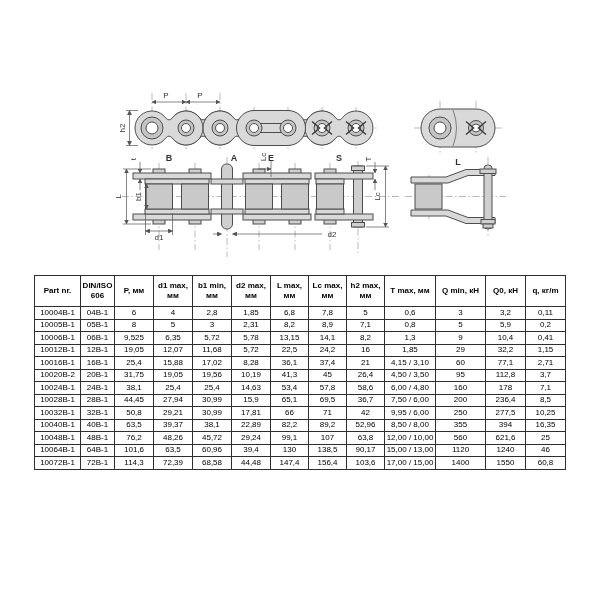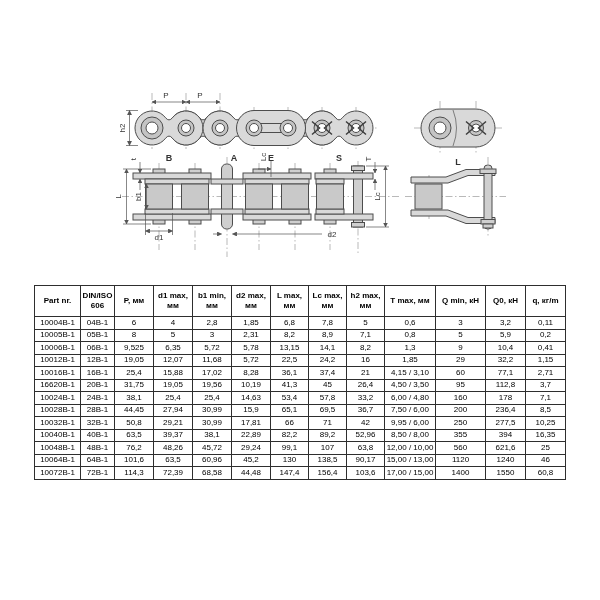--- a/index.html
+++ b/index.html
@@ -15,21 +15,21 @@
   .roller{fill:#c9c9c9;stroke:#4d4d4d;stroke-width:1;}
   .head{fill:#cfcfcf;stroke:#4d4d4d;stroke-width:1;}
   .pinouter{fill:#c4c4c4;stroke:#4d4d4d;stroke-width:1;}
   .pininner{fill:#ffffff;stroke:#4d4d4d;stroke-width:1;}
   .cl{stroke:#8a8a8a;stroke-width:.6;stroke-dasharray:7 2.5 1.5 2.5;fill:none;}
   .dim{stroke:#555;stroke-width:.7;fill:none;}
   .clip{stroke:#3d3d3d;stroke-width:1.5;fill:none;}
   .slot{fill:#d9d9d9;stroke:#4d4d4d;stroke-width:1;}
 
   .spec-table{
-    position:absolute;left:34px;top:285px;width:531px;
+    position:absolute;left:34px;top:275px;width:531px;
     border-collapse:collapse;table-layout:fixed;
   }
   .spec-table th,.spec-table td{
     border:1px solid #2e2e2e;text-align:center;vertical-align:middle;
     padding:0;overflow:hidden;
   }
   .spec-table th{
     font-size:8px;font-weight:bold;height:30px;white-space:pre-line;line-height:1.25;
   }
   .spec-table td{font-size:8px;height:11.5px;line-height:1;}
@@ -351,21 +351,21 @@
         <td>8,28</td>
         <td>36,1</td>
         <td>37,4</td>
         <td>21</td>
         <td>4,15 / 3,10</td>
         <td>60</td>
         <td>77,1</td>
         <td>2,71</td>
       </tr>
       <tr>
-        <td>16620B-1</td>
+        <td>10020B-2</td>
         <td>20B-1</td>
         <td>31,75</td>
         <td>19,05</td>
         <td>19,56</td>
         <td>10,19</td>
         <td>41,3</td>
         <td>45</td>
         <td>26,4</td>
         <td>4,50 / 3,50</td>
         <td>95</td>
@@ -374,21 +374,21 @@
       </tr>
       <tr>
         <td>10024B-1</td>
         <td>24B-1</td>
         <td>38,1</td>
         <td>25,4</td>
         <td>25,4</td>
         <td>14,63</td>
         <td>53,4</td>
         <td>57,8</td>
-        <td>33,2</td>
+        <td>58,6</td>
         <td>6,00 / 4,80</td>
         <td>160</td>
         <td>178</td>
         <td>7,1</td>
       </tr>
       <tr>
         <td>10028B-1</td>
         <td>28B-1</td>
         <td>44,45</td>
         <td>27,94</td>
@@ -446,21 +446,21 @@
         <td>560</td>
         <td>621,6</td>
         <td>25</td>
       </tr>
       <tr>
         <td>10064B-1</td>
         <td>64B-1</td>
         <td>101,6</td>
         <td>63,5</td>
         <td>60,96</td>
-        <td>45,2</td>
+        <td>39,4</td>
         <td>130</td>
         <td>138,5</td>
         <td>90,17</td>
         <td>15,00 / 13,00</td>
         <td>1120</td>
         <td>1240</td>
         <td>46</td>
       </tr>
       <tr>
         <td>10072B-1</td>

